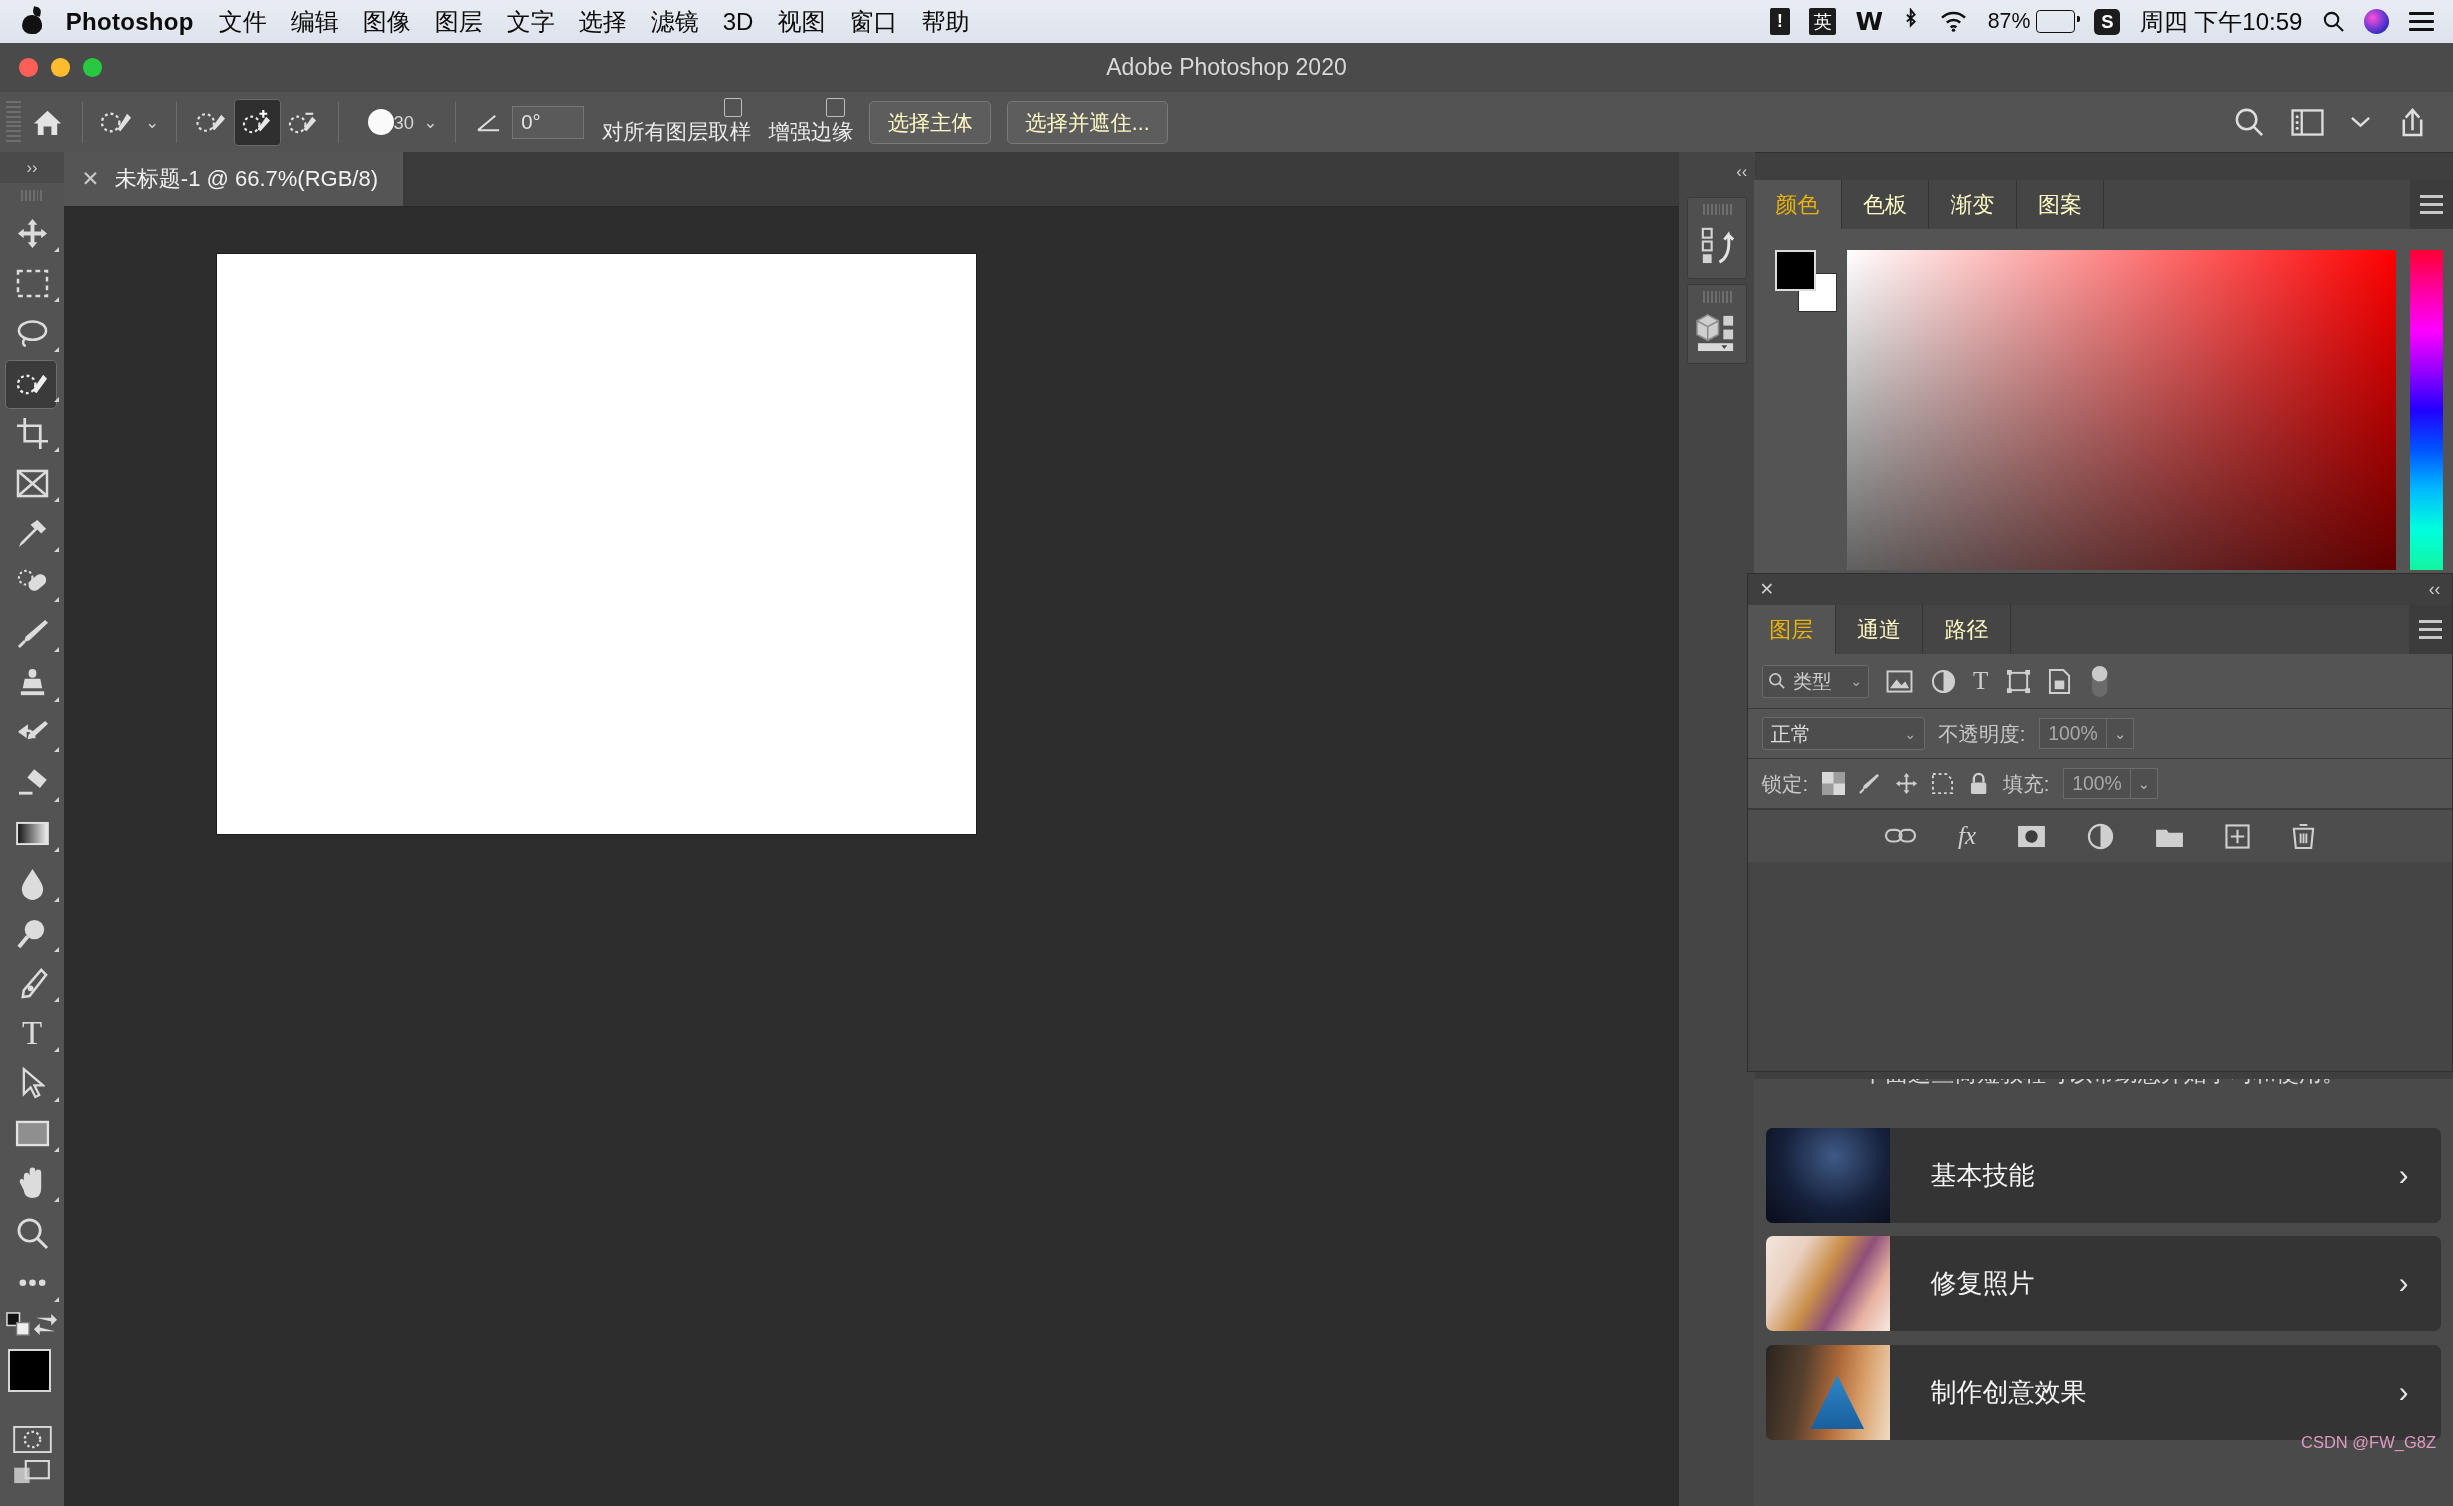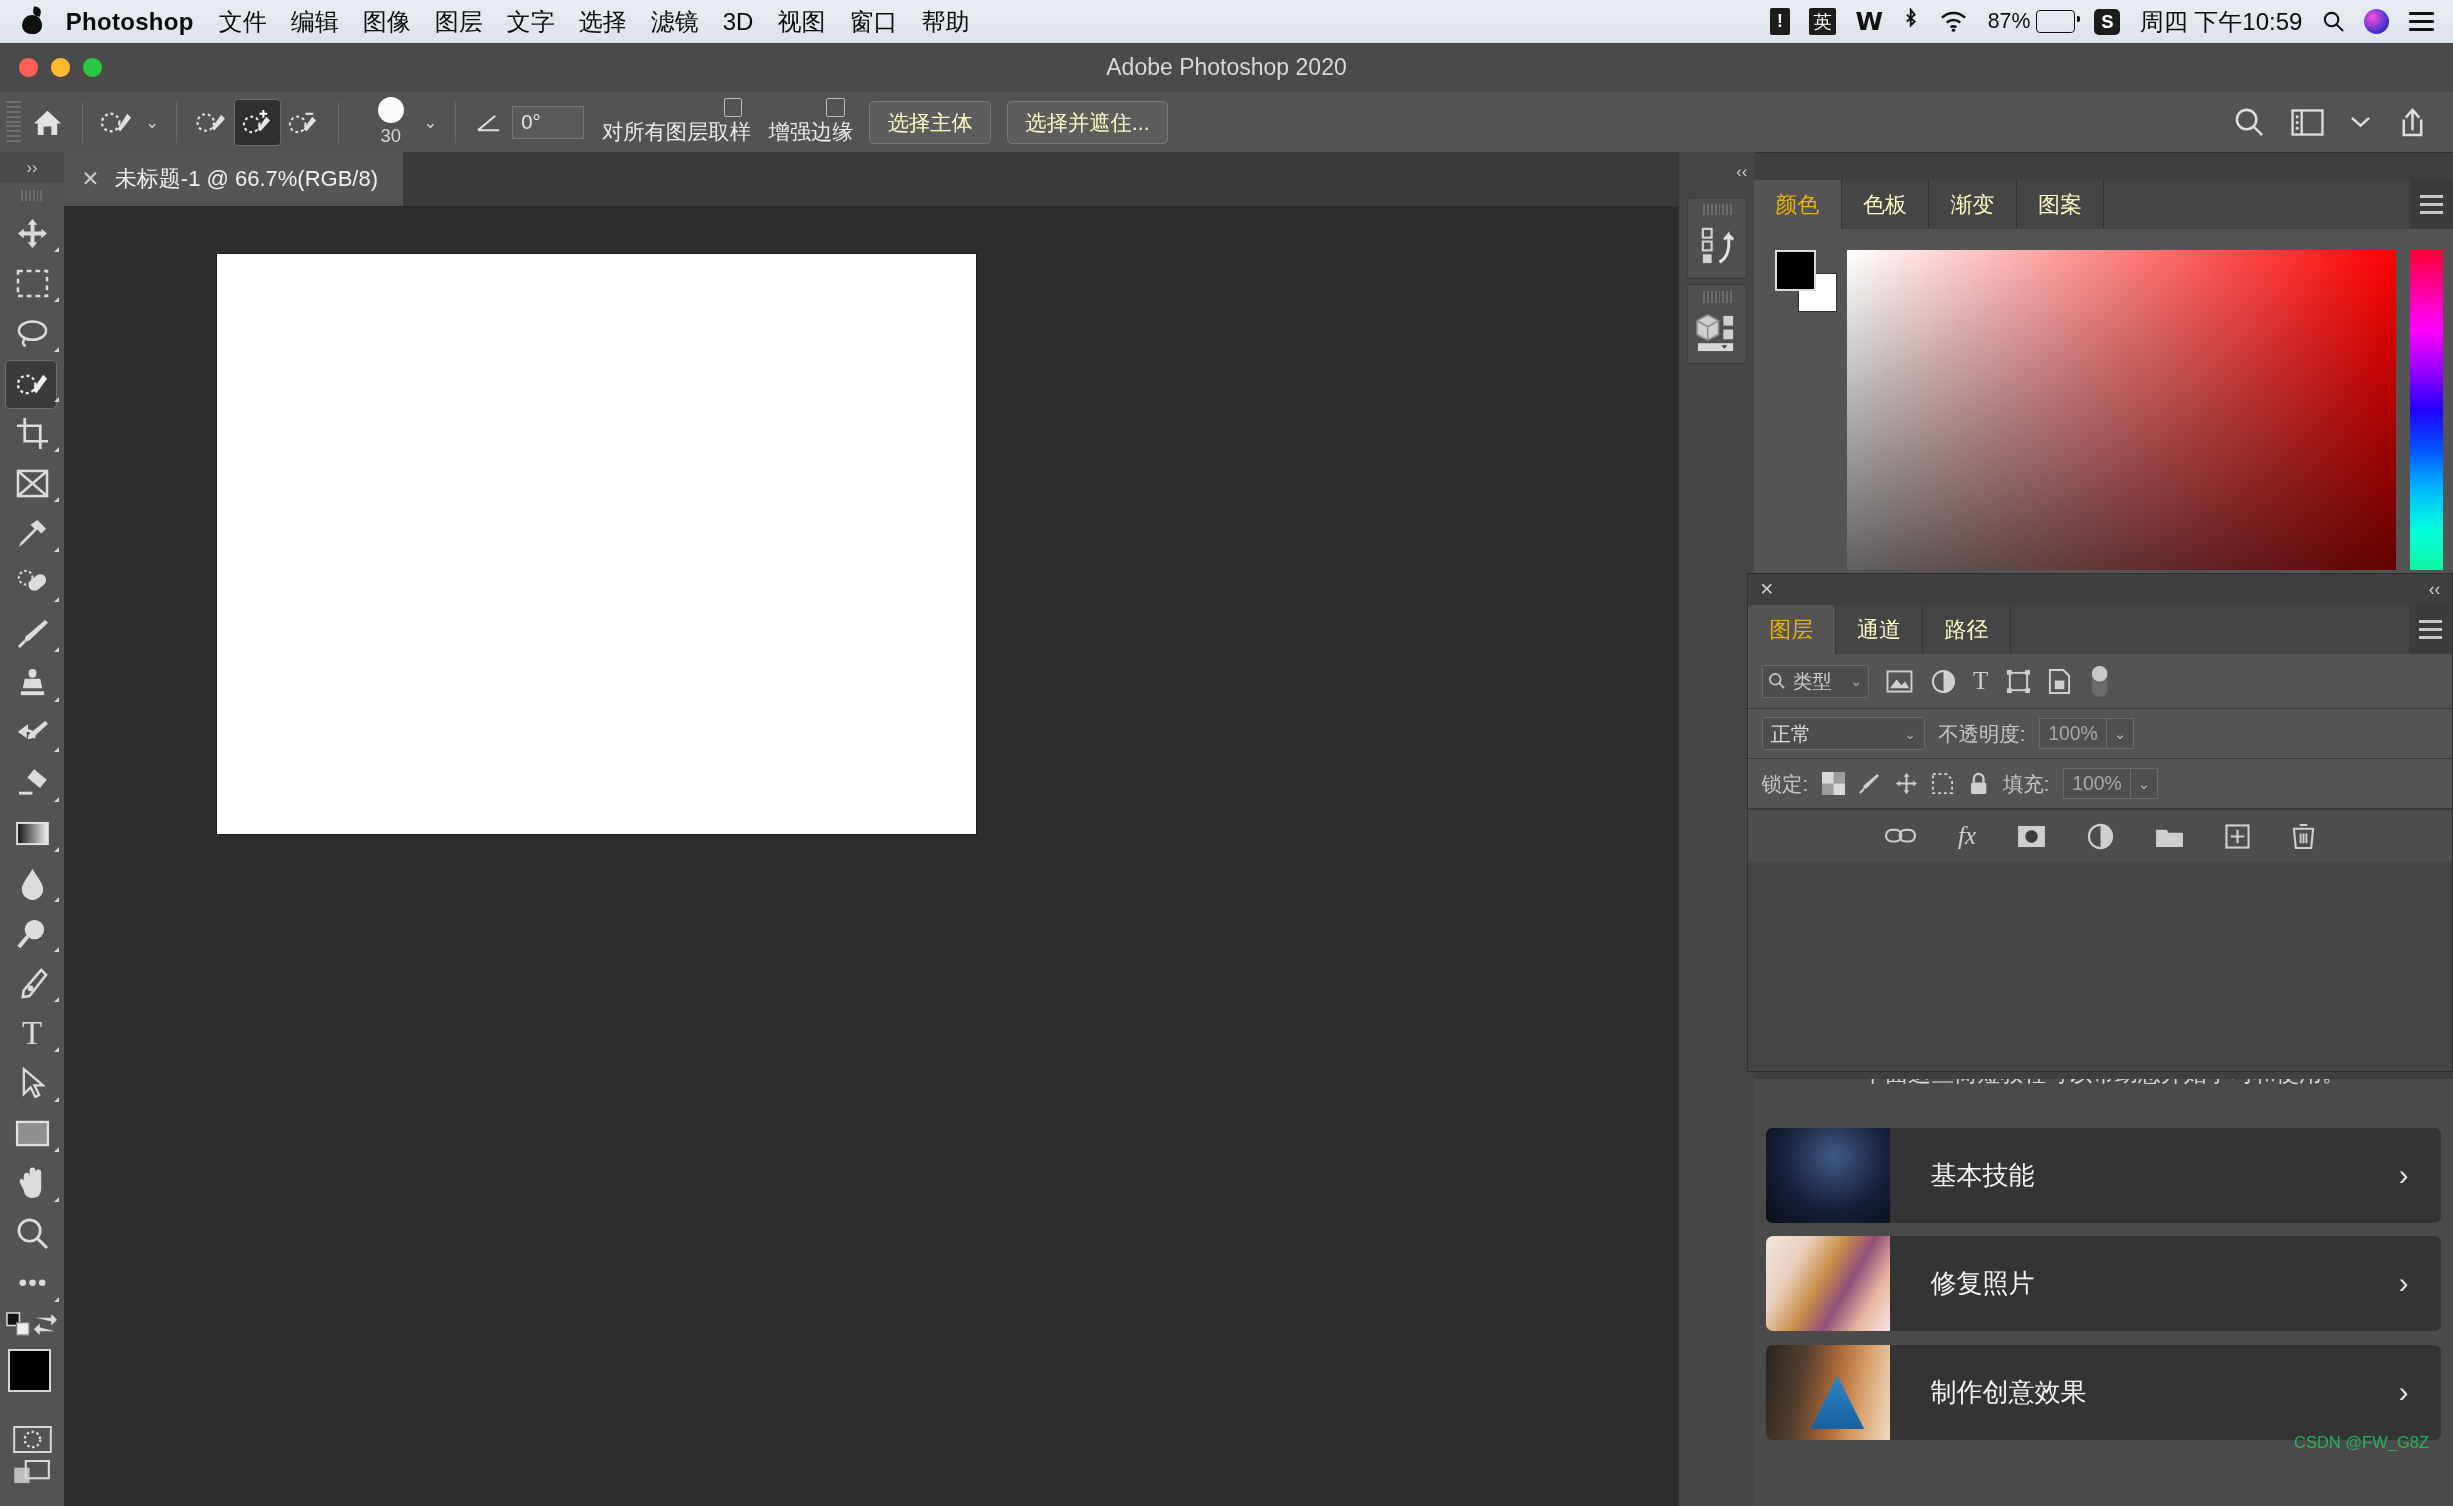--- a/index.html
+++ b/index.html
@@ -69,21 +69,21 @@
     display:flex;align-items:center;gap:0;
   }
   .grip{width:15.5px;height:43px;margin:0 3.9px 0 5.8px;
     background-image:repeating-linear-gradient(to bottom,#6f6f6f 0 1.9px,transparent 1.9px 4.9px);
     background-size:2.9px 100%;background-repeat:repeat-x;background-position:center;}
   .sep{width:1px;height:41px;background:#6b6b6b;margin:0 11.6px;}
   .ob-btn{width:45px;height:45px;display:flex;align-items:center;justify-content:center;
     border-radius:3.9px;cursor:default;}
   .ob-btn.active{background:#2f2f2f;border:1px solid #6a6a6a;}
   .chev{font-size:16.5px;color:#d2d2d2;margin:0 5.8px;}
-  .brush-preview{display:flex;flex-direction:column;align-items:center;justify-content:center;
+  .brush-preview{display:flex;flex-direction:row;align-items:center;justify-content:center;
      width:54px;margin-left:13.6px;text-align:center;}
   .brush-dot{width:26px;height:26px;border-radius:50%;background:#fafafa;}
   .brush-size{font-size:18.4px;color:#d6d6d6;margin-top:1.9px;}
   .ang-field{width:72px;height:33px;background:#5a5a5a;border:1px solid #767676;
      color:#e2e2e2;font-size:20.4px;display:flex;align-items:center;padding-left:7.8px;box-sizing:border-box;}
   .cbx{width:16.5px;height:16.5px;border:1.9px solid #bdbdbd;border-radius:1.9px;background:transparent;
      display:inline-block;vertical-align:middle;margin-right:8.7px;}
   .cb-label{font-size:21.3px;color:#eaeaea;white-space:nowrap;}
   .cb-wrap{display:flex;align-items:flex-end;margin-left:17.5px;flex-direction:column;}
   .ob-text-btn{height:41px;padding:0 17.5px;background:#5d5d5d;border:1px solid #7a7a7a;
@@ -191,21 +191,21 @@
   .lc-arrow{padding-right:33px;font-size:29px;color:#e6e6e6;}
   .thumb-room{background:
      radial-gradient(circle at 55% 30%, #3f5a86 0%, #16203a 55%, #090d18 100%);}
   .thumb-flowers{background:
      linear-gradient(120deg,#f3e6de 0%,#e9cfbe 25%,#c98f4a 45%,#8f4f7a 62%,#e8b2a0 80%,#f5e9e2 100%);}
   .thumb-art{background:
      linear-gradient(100deg,#2a2420 0%,#55402e 30%,#b06a3a 55%,#d9a06b 75%,#f0dcc4 100%);
      position:relative;}
   .thumb-art:after{content:"";position:absolute;left:36%;top:32%;width:54px;height:54px;
      background:linear-gradient(#2f86c8,#1a5f9e);clip-path:polygon(50% 0,100% 100%,0 100%);}
-  .watermark{position:absolute;right:24px;bottom:54px;font-size:16.5px;color:#22c55e;opacity:.85;}
+  .watermark{position:absolute;right:17px;bottom:54px;font-size:16.5px;color:#f9a8d4;opacity:.85;}
 
   .icw{display:inline-flex;align-items:center;justify-content:center;}
 </style>
 </head>
 <body>
 
 <div class="app">
 
   <div class="macbar">
     <div class="mac-left">

